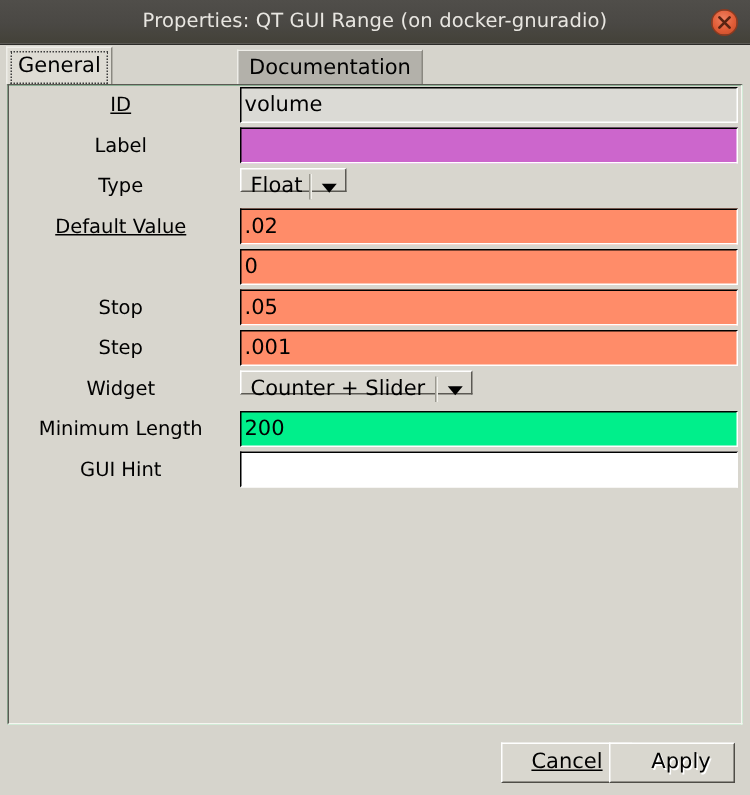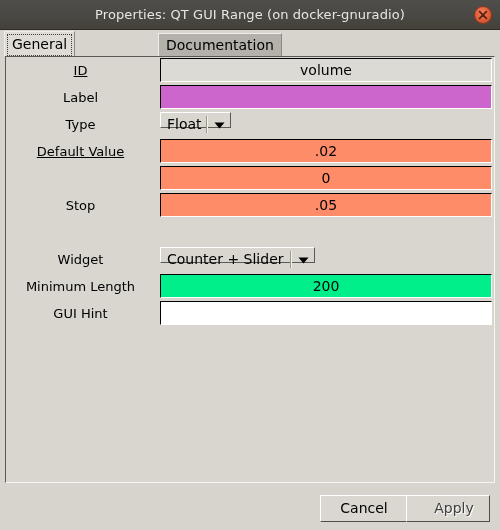--- a/index.html
+++ b/index.html
@@ -167,21 +167,20 @@
     position: absolute;
     left: 2px;
     top: 0;
     right: 2px;
     height: 22px;
     line-height: 22px;
     font-size: 14px;
     white-space: nowrap;
     overflow: hidden;
     color: #000;
-    text-align: center;
   }
   .entry.e-grey  { background: #dbdad5; }
   .entry.e-magenta { background: #cc66cc; }
   .entry.e-salmon  { background: #ff8c69; padding-left: 16px; }
   .entry.e-green   { background: #00ef8b; }
   .entry.e-white   { background: #ffffff; }
 
   
   .combo {
     position: absolute;
@@ -242,21 +241,21 @@
     border-right: 1px solid #4f4d47;
     border-bottom: 1px solid #4f4d47;
     text-align: center;
     line-height: 25px;
     font-size: 14px;
     color: #000;
     cursor: pointer;
     white-space: nowrap;
   }
   .btn.disabled {
-    color: #404040;
+    color: #000000;
     text-shadow: 1px 1px 0 #ffffff;
     cursor: default;
     padding-left: 12px;
   }
 </style>
 </head>
 <body>
 
 <div id="window">
 
@@ -325,20 +324,26 @@
         </div>
         <div class="row">
           <div class="label">Stop</div>
           <div class="fieldwrap">
             <div class="entry e-salmon">
               <span class="val">.05</span>
             </div>
           </div>
         </div>
         <div class="row">
+          <div class="label">Step</div>
+          <div class="fieldwrap">
+            <div class="entry e-salmon">
+              <span class="val">.001</span>
+            </div>
+          </div>
         </div>
         <div class="row">
           <div class="label">Widget</div>
           <div class="fieldwrap">
             <div class="combo" style="width: 155px;">
               <span class="ctext">Counter + Slider</span>
               <span class="csep" style="left: 129px;"></span>
               <span class="carrow" style="left: 133px;">
                 <svg width="11" height="7" viewBox="0 0 11 7">
                   <path d="M0.5 0.5 L10.5 0.5 L5.5 6.5 Z" fill="#000"></path>
@@ -361,17 +366,17 @@
             <div class="entry e-white">
               <span class="val"></span>
             </div>
           </div>
         </div>
       </div>
   </div>
 
   <div id="buttonbar">
       <div class="btn" style="left: 220px; width: 82px; margin-top: 39px;"><span>OK</span></div>
-      <div class="btn" style="left: 320px; width: 88px;"><span>Cancel</span></div>
+      <div class="btn" style="left: 334px; width: 88px; text-decoration: underline;"><span>Cancel</span></div>
       <div class="btn disabled" style="left: 406px; width: 84px;"><span>Apply</span></div>
     </div>
 
 </div>
 
 </body></html>

